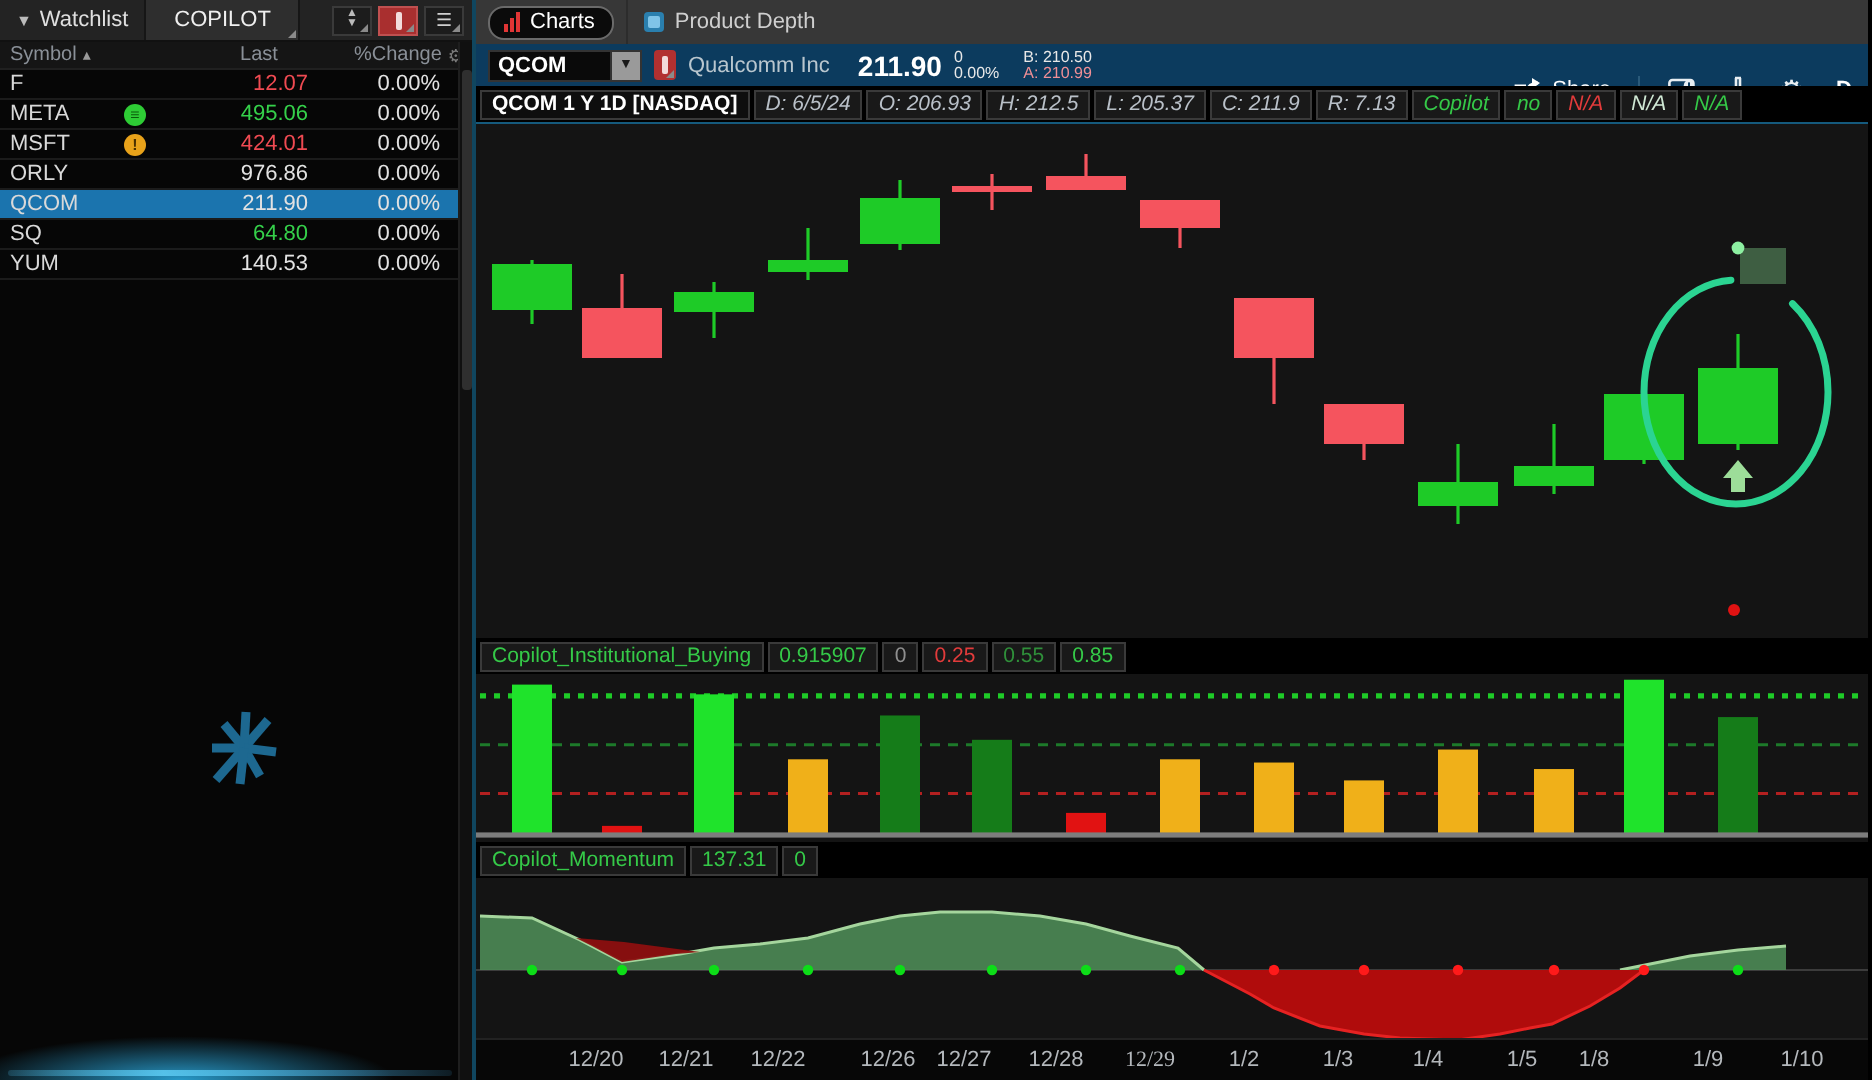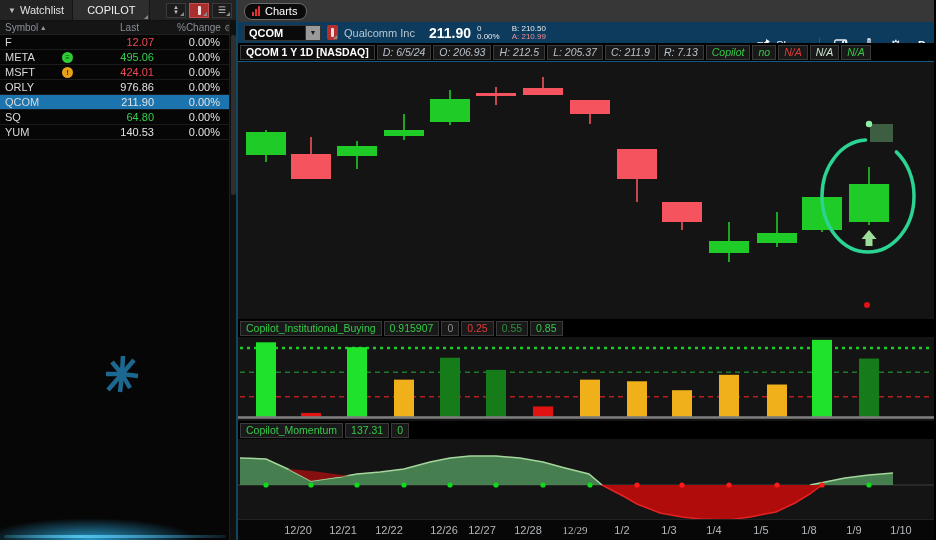--- a/index.html
+++ b/index.html
@@ -197,20 +197,24 @@
 
     <div class="tabbar">
       <div class="tab-pill">
         <span class="icon-bars">
             <i style="height:4px"></i>
             <i style="height:7px"></i>
             <i style="height:10px"></i>
           </span>
         <span>Charts</span>
       </div>
+      <div class="tab-plain">
+        <span class="icon-depth"></span>
+        <span>Product Depth</span>
+      </div>
     </div>
 
     <div class="symbolbar">
       <div class="sym-input">
         <input readonly="" value="QCOM" style="">
         <div class="sym-dd">▼</div>
       </div>
       <div class="link-btn corner">
           <span class="bar"></span>
         </div>
@@ -384,18 +388,18 @@
         <span style="left: 105px;">12/21</span>
         <span style="left: 151px;">12/22</span>
         <span style="left: 206px;">12/26</span>
         <span style="left: 244px;">12/27</span>
         <span style="left: 290px;">12/28</span>
         <span style="left: 337px; font-family: Liberation Serif, serif;">12/29</span>
         <span style="left: 384px;">1/2</span>
         <span style="left: 431px;">1/3</span>
         <span style="left: 476px;">1/4</span>
         <span style="left: 523px;">1/5</span>
-        <span style="left: 571px;">1/8</span>
+        <span style="left: 559px;">1/8</span>
         <span style="left: 616px;">1/9</span>
         <span style="left: 663px;">1/10</span>
       </div>
   </div>
 </div>
 
 </body></html>

